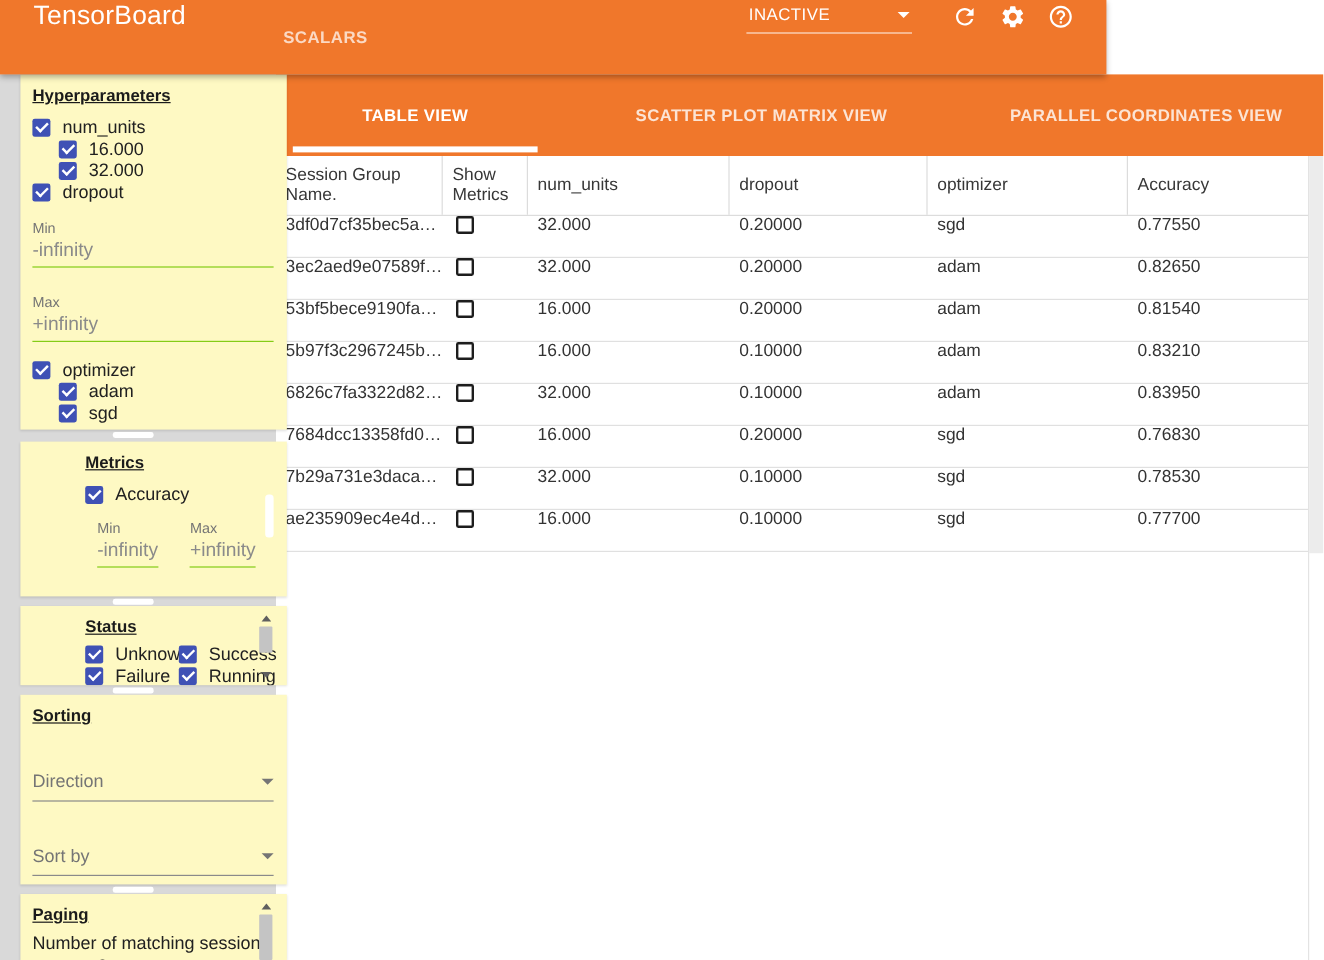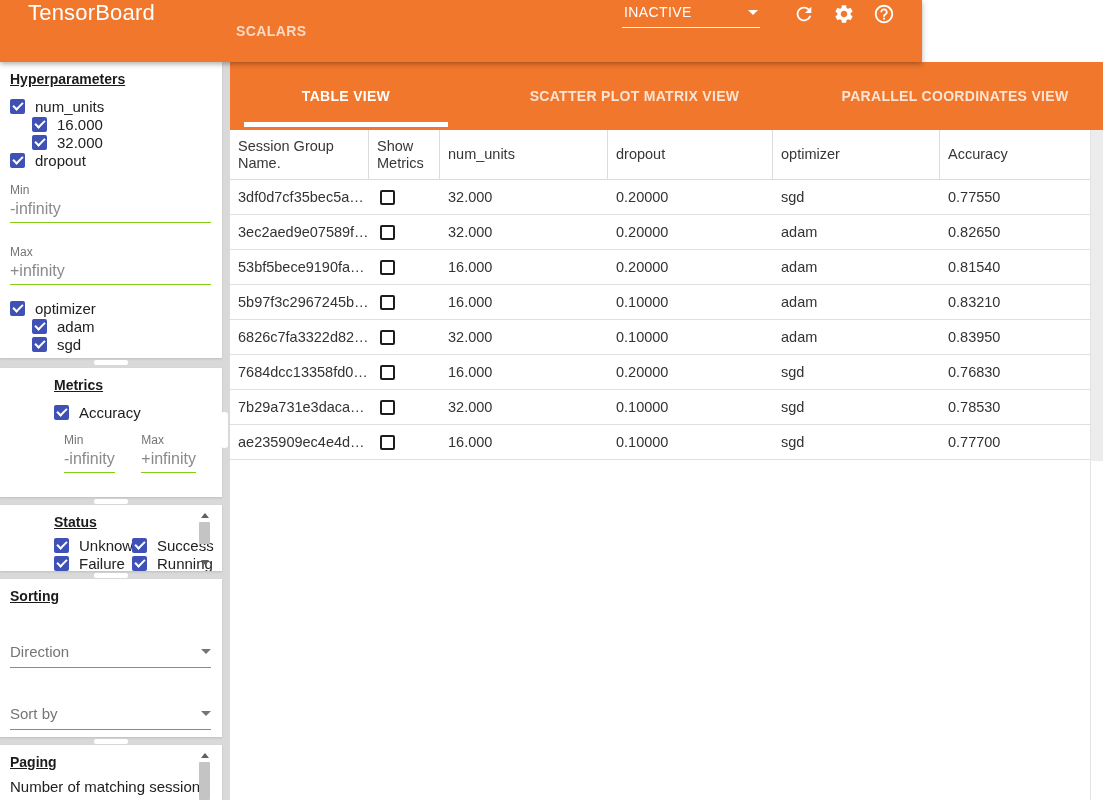--- a/index.html
+++ b/index.html
@@ -26,21 +26,21 @@
   .run-select {
     width:138px; display:flex; align-items:center; justify-content:space-between;
     color:#fff; font-size:14px; letter-spacing:.4px; border-bottom:1px solid rgba(255,255,255,.95);
     padding:4px 2px 7px 2px; margin-right:16px; cursor:pointer;
   }
   .caret { width:0; height:0; border-left:5px solid transparent; border-right:5px solid transparent; border-top:5px solid #fff; }
   .icon-btn { width:24px; height:24px; margin-left:16px; cursor:pointer; }
   .icon-btn svg { width:22px; height:22px; fill:#fff; display:block; margin:1px auto; }
   
   .sidebar { position:absolute; left:0; top:62px; width:230px; height:738px; background:#d9d9d9; z-index:2; }
-  .card { width:222px; background:#ffffff; overflow:hidden; position:relative; box-shadow:0 1px 2px rgba(0,0,0,.12); }
+  .card { width:222px; background:#fef9c3; overflow:hidden; position:relative; box-shadow:0 1px 2px rgba(0,0,0,.12);margin-left:17px; }
   .card.hparams { height:296px; } .card.metrics { height:129px;padding-left:44px; } .card.status { height:66px;padding-left:44px; }
   .card.sorting { height:158px; } .card.paging { height:55px; }
   .gap { height:10px; position:relative; } .gap.g8 { height:8px; }
   .handle { position:absolute; left:94px; top:2px; width:34px; height:5px; background:#fff; border-radius:2px; cursor:row-resize; }
   .side-handle { position:absolute; left:221px; top:412px; width:7px; height:36px; background:#fff; border-radius:3px; z-index:3; cursor:col-resize; }
   .sec-heading { font-size:14px; font-weight:700; text-decoration:underline; color:#1b1b1b; margin:9px 0 10px 10px; }
   .cbrow { display:flex; align-items:center; height:18px; margin-left:10px; }
   .cbrow.indent { margin-left:32px; }
   .cb { width:15px; height:15px; border-radius:2px; background:var(--blue); position:relative; flex:none; margin-right:10px; cursor:pointer; }
   .cb::after {
@@ -79,21 +79,21 @@
   .vtab.active { color:#fff; }
   .vtab.active::after { content:""; position:absolute; left:14px; right:14px; bottom:3px; height:5px; background:#fff; }
   .thead { display:flex; height:50px; border-bottom:1px solid #dcdcdc; margin-right:13px; background:#fff; }
   .th {
     display:flex; align-items:center; padding-left:8px; font-size:14.5px; color:#373737;
     border-right:1px solid #dcdcdc; line-height:17px; cursor:pointer;
   }
   .th:last-child { border-right:none; }
   .c-name { width:139px; } .c-show { width:71px; } .c-num { width:168px; }
   .c-drop { width:165px; } .c-opt { width:167px; } .c-acc { flex:1; min-width:0; }
-  .trow { display:flex; height:35px; align-items:center; border-bottom:1px solid #e0e0e0; margin-right:13px; }
+  .trow { display:flex; height:35px; border-bottom:1px solid #e0e0e0; margin-right:13px; }
   .td { padding-left:8px; font-size:14.5px; color:#333; white-space:nowrap; overflow:hidden; }
   .rowbox { display:block; width:15px; height:15px; border:2px solid #1d1d1d; border-radius:2px; background:#fff; margin-left:3px; cursor:pointer; }
   .right-gutter { position:absolute; right:0; top:68px; bottom:0; width:13px; background:#fff; border-left:1px solid #e3e3e3; }
   .right-gutter .track { height:331px; background:#ececec; }
 </style>
 </head>
 <body>
 
 <div class="app">
 

